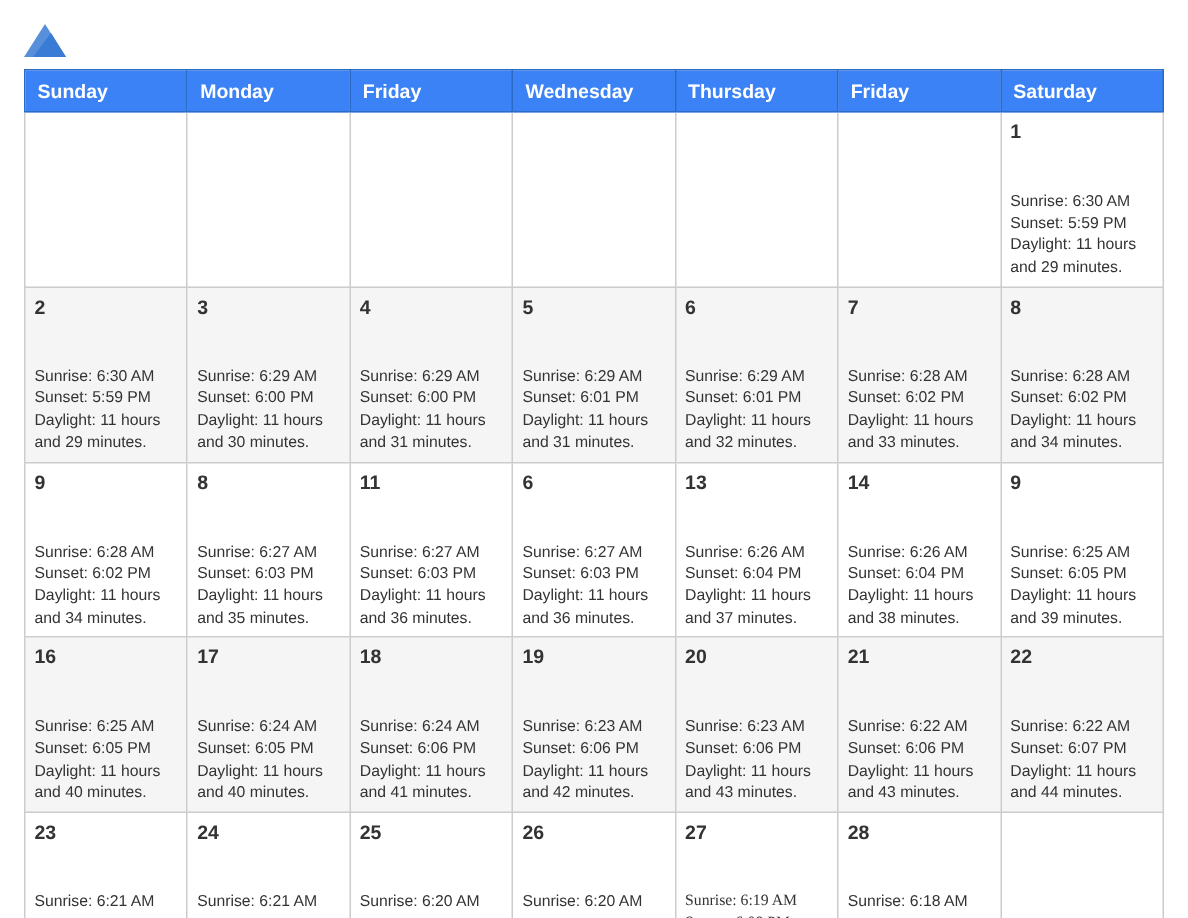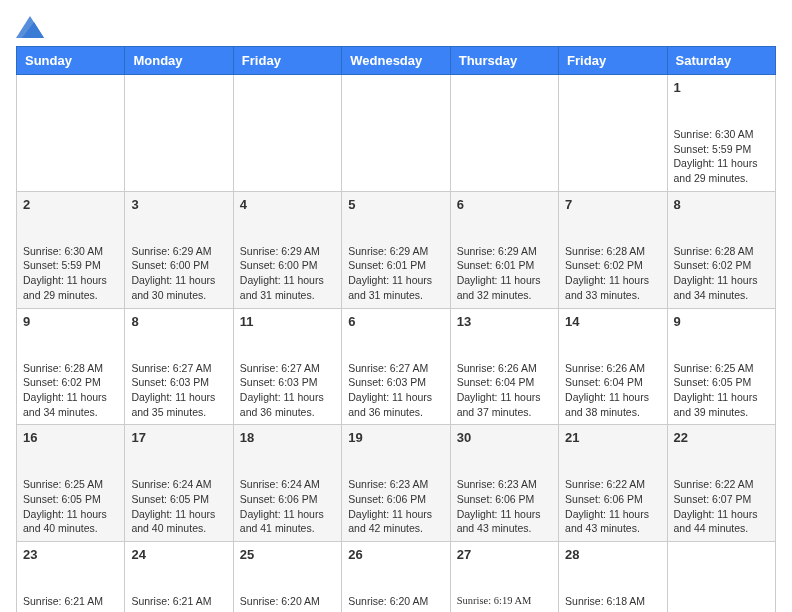--- a/index.html
+++ b/index.html
@@ -262,21 +262,21 @@
 and 41 minutes.</div>
         </td>
         <td>
           <span class="day-number">19</span>
           <div class="day-info" style="white-space: pre-line;">Sunrise: 6:23 AM
 Sunset: 6:06 PM
 Daylight: 11 hours
 and 42 minutes.</div>
         </td>
         <td>
-          <span class="day-number">30</span>
+          <span class="day-number">20</span>
           <div class="day-info" style="white-space: pre-line;">Sunrise: 6:23 AM
 Sunset: 6:06 PM
 Daylight: 11 hours
 and 43 minutes.</div>
         </td>
         <td>
           <span class="day-number">21</span>
           <div class="day-info" style="white-space: pre-line;">Sunrise: 6:22 AM
 Sunset: 6:06 PM
 Daylight: 11 hours

